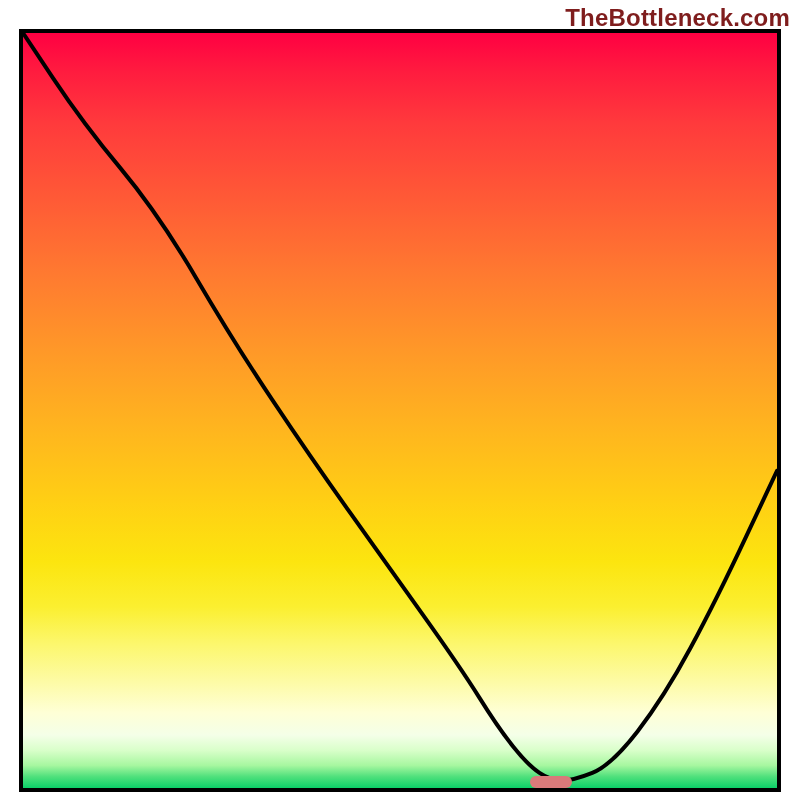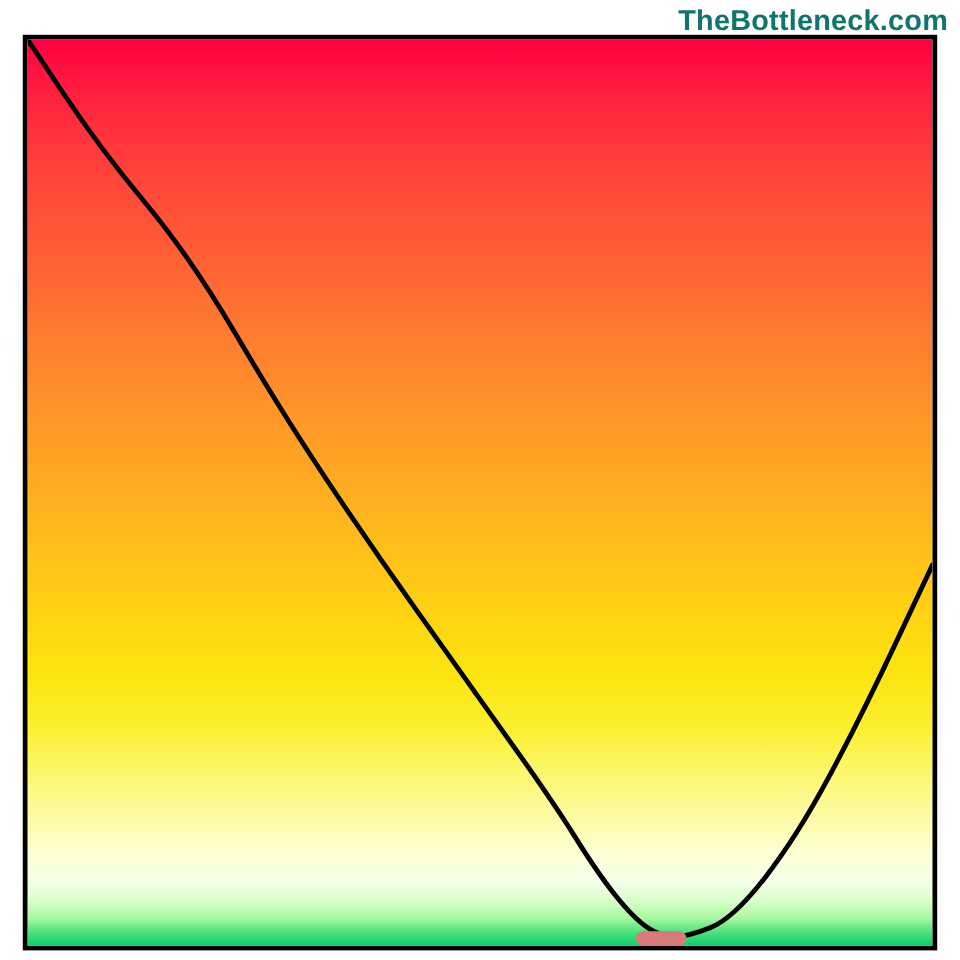--- a/index.html
+++ b/index.html
@@ -14,21 +14,21 @@
     position: relative;
     width: 800px;
     height: 800px;
   }
   .watermark {
     position: absolute;
     top: 4px;
     right: 10px;
     font-size: 24px;
     font-weight: bold;
-    color: #0f766e;
+    color: #7f1d1d;
     letter-spacing: 0.2px;
   }
   .plot-frame {
     position: absolute;
     left: 19px;
     top: 29px;
     width: 762px;
     height: 763px;
     border: 4px solid #000;
     box-sizing: border-box;

